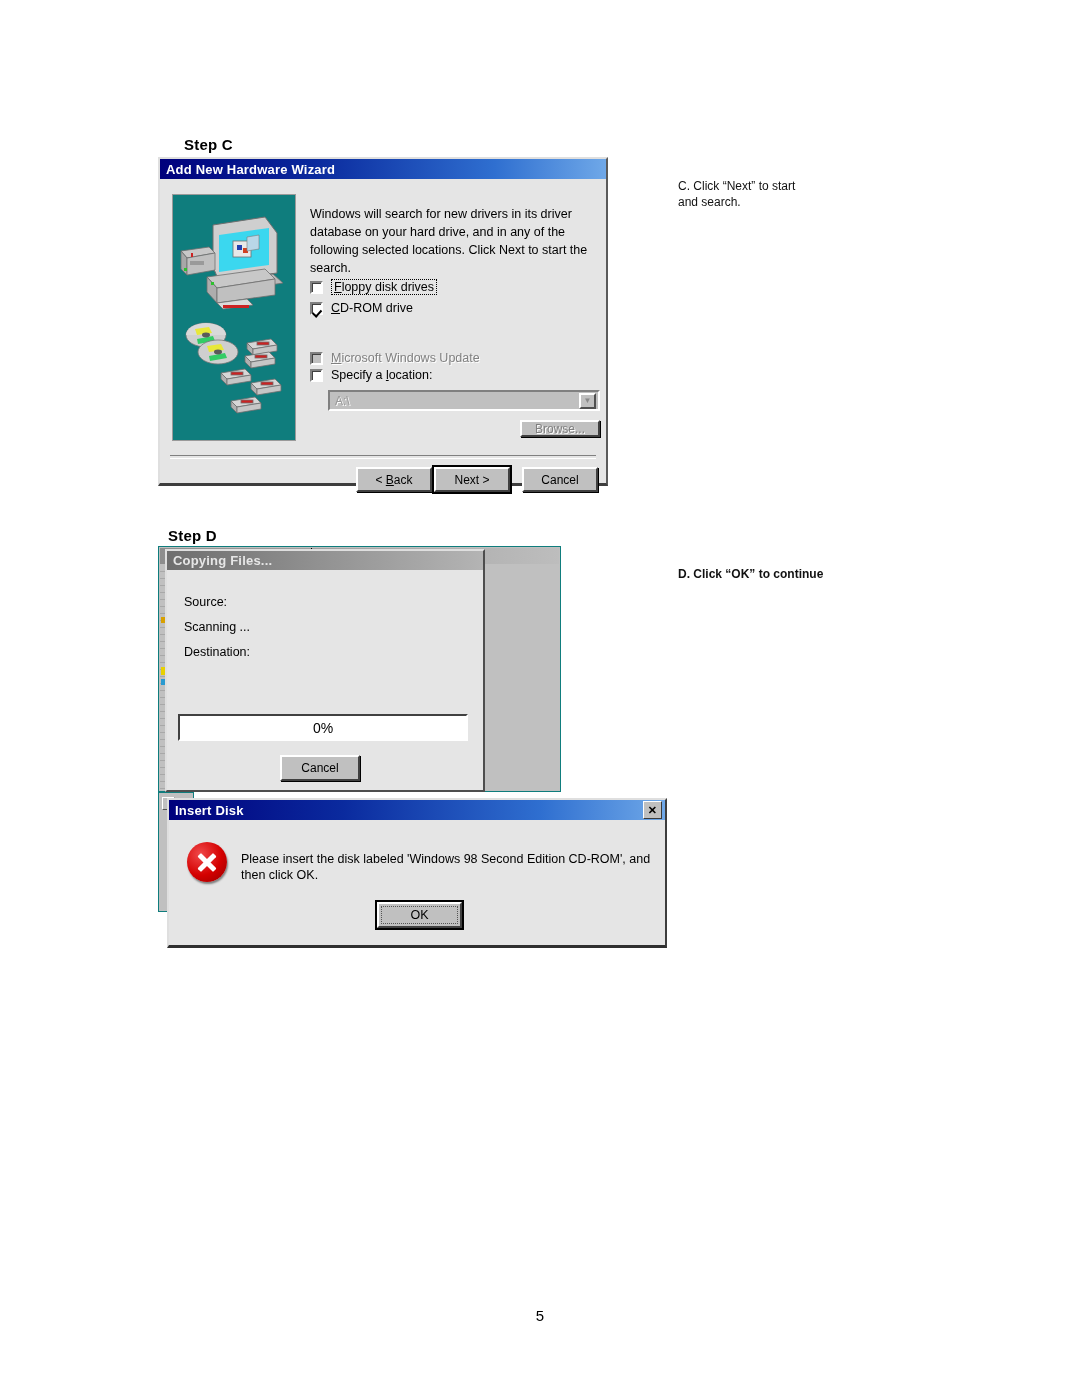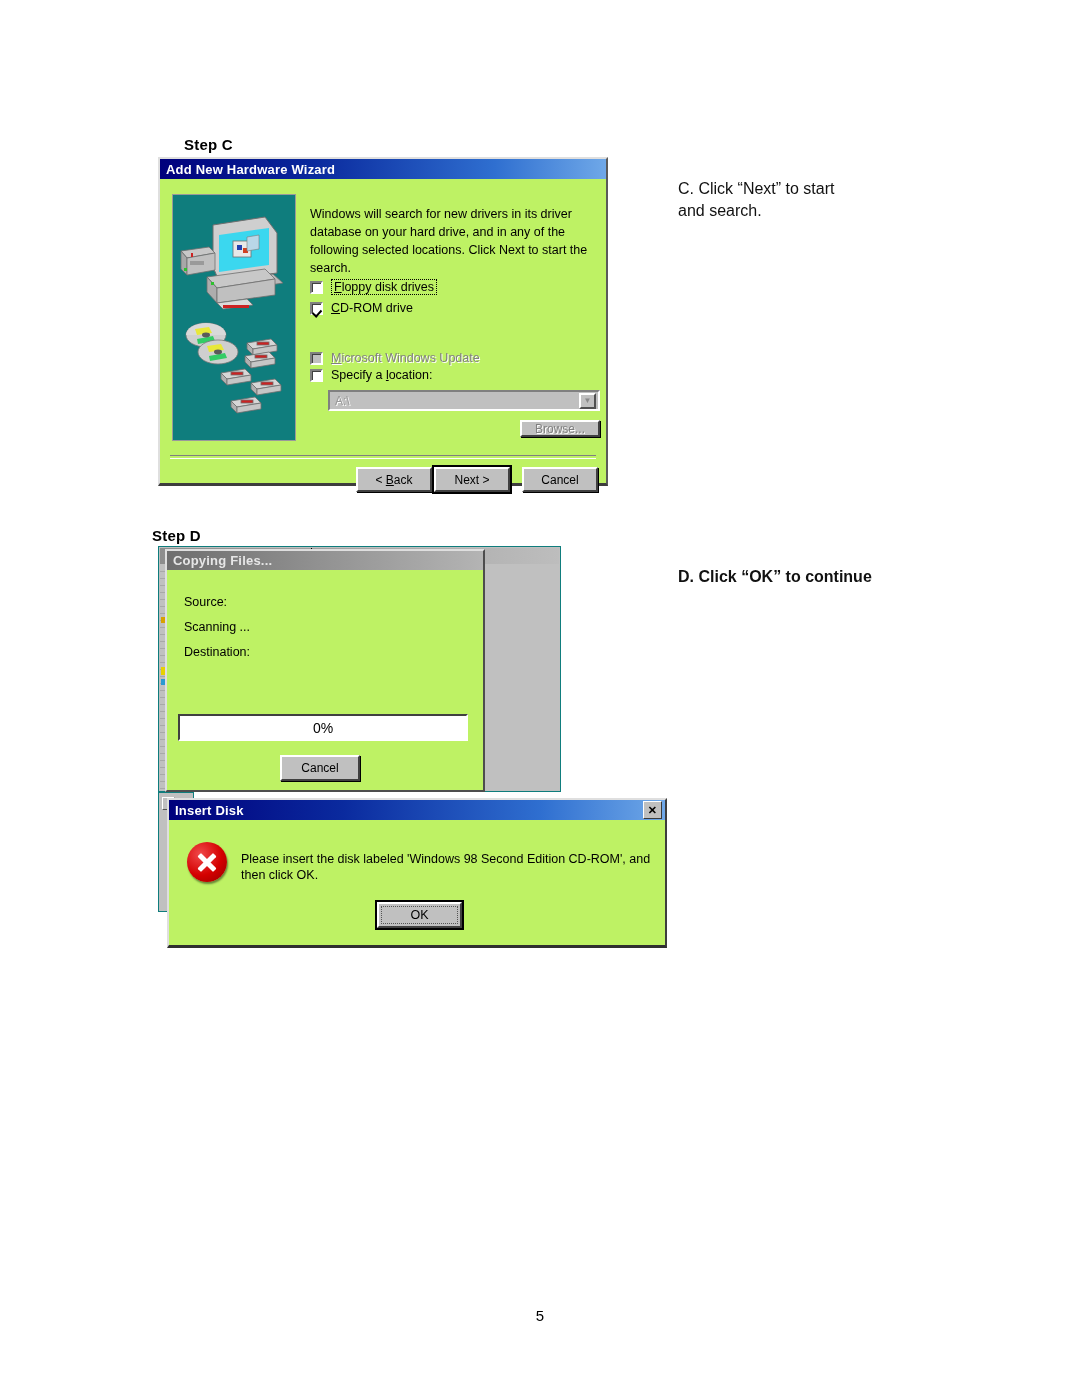--- a/index.html
+++ b/index.html
@@ -15,37 +15,37 @@
 
   
   .step-label{
     position:absolute;
     font-weight:bold;
     font-size:15px;
     color:#000;
     letter-spacing:.2px;
   }
   #step-c-label{left:152px;top:136px;margin-left:32px;}
-  #step-d-label{left:152px;top:527px;}
+  #step-d-label{left:168px;top:527px;}
 
   
   .instruction{
     position:absolute;
-    font-size:16px;
+    font-size:12px;
     color:#111;
     line-height:1.35;
     white-space:pre-line;
   }
   #instr-c{left:678px;top:178px;width:260px;}
   #instr-d{left:678px;top:566px;width:300px;font-weight:bold;}
 
   
   .win{
     position:absolute;
-    background:#bef264;
+    background:#e5e5e5;
     box-sizing:border-box;
   }
   .titlebar{
     height:20px;
     background:linear-gradient(to right,#00007c 0%,#0a2a9e 35%,#2f6fd0 75%,#6fa8e8 100%);
     color:#fff;
     font-weight:bold;
     font-size:13px;
     display:flex;
     align-items:center;

